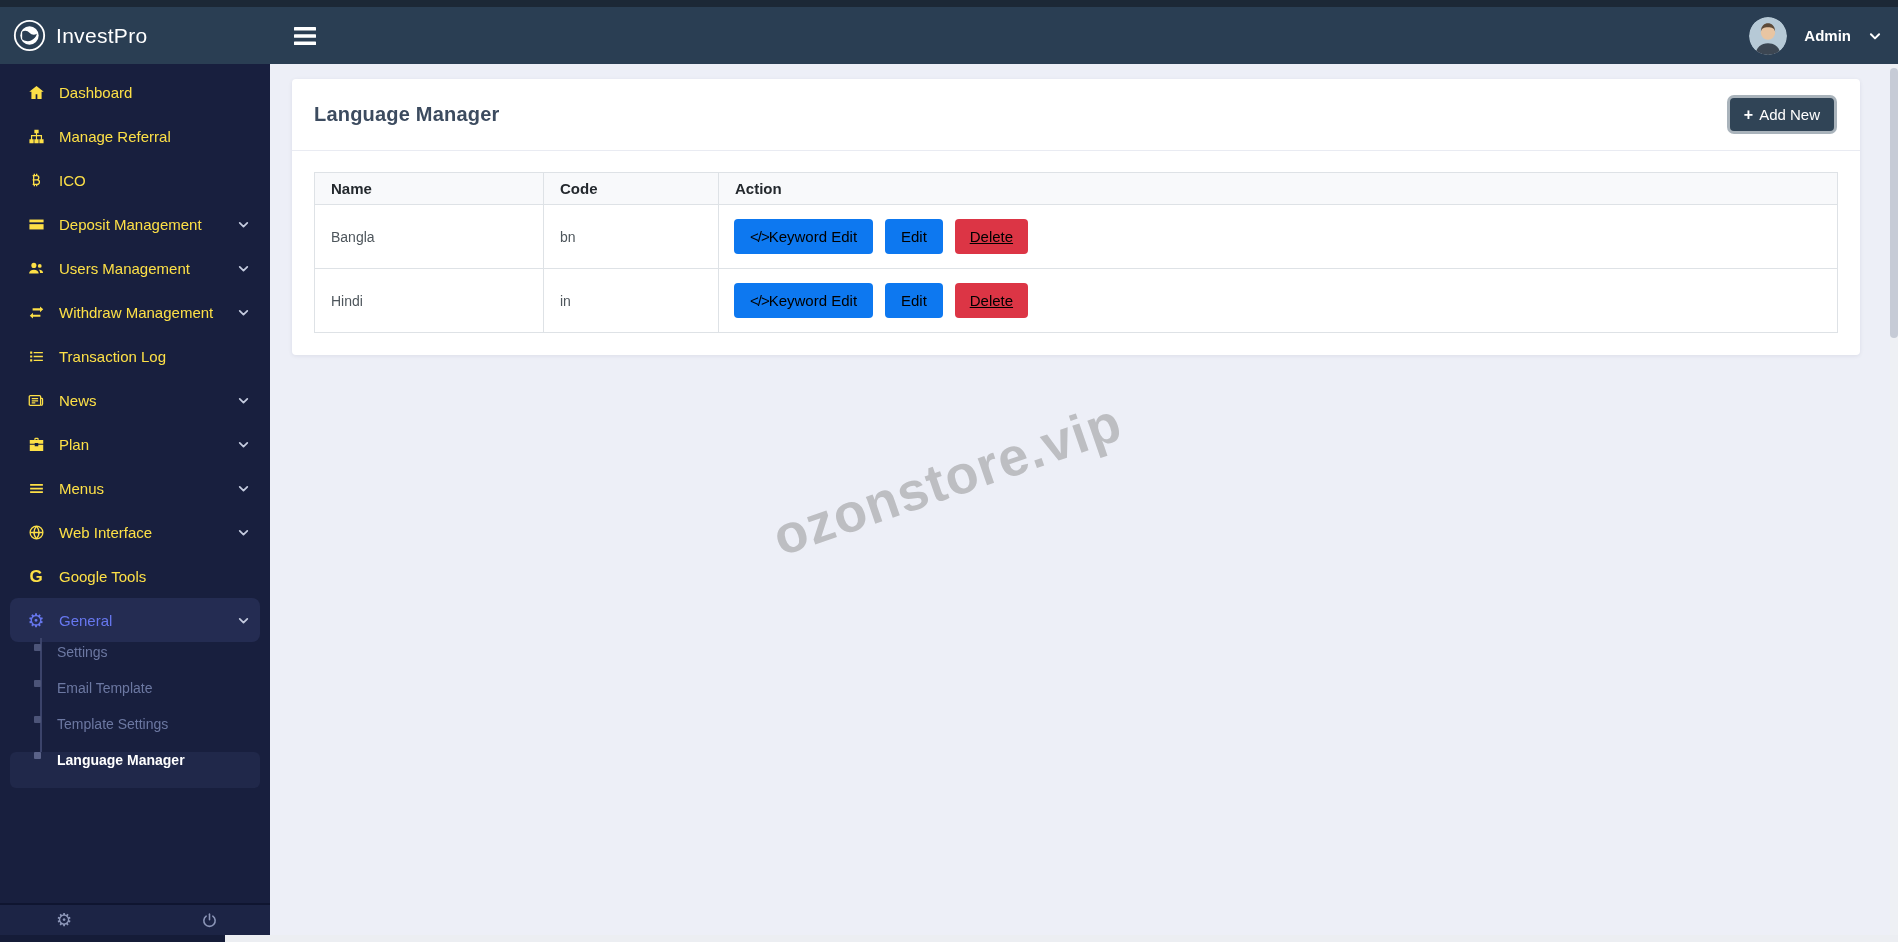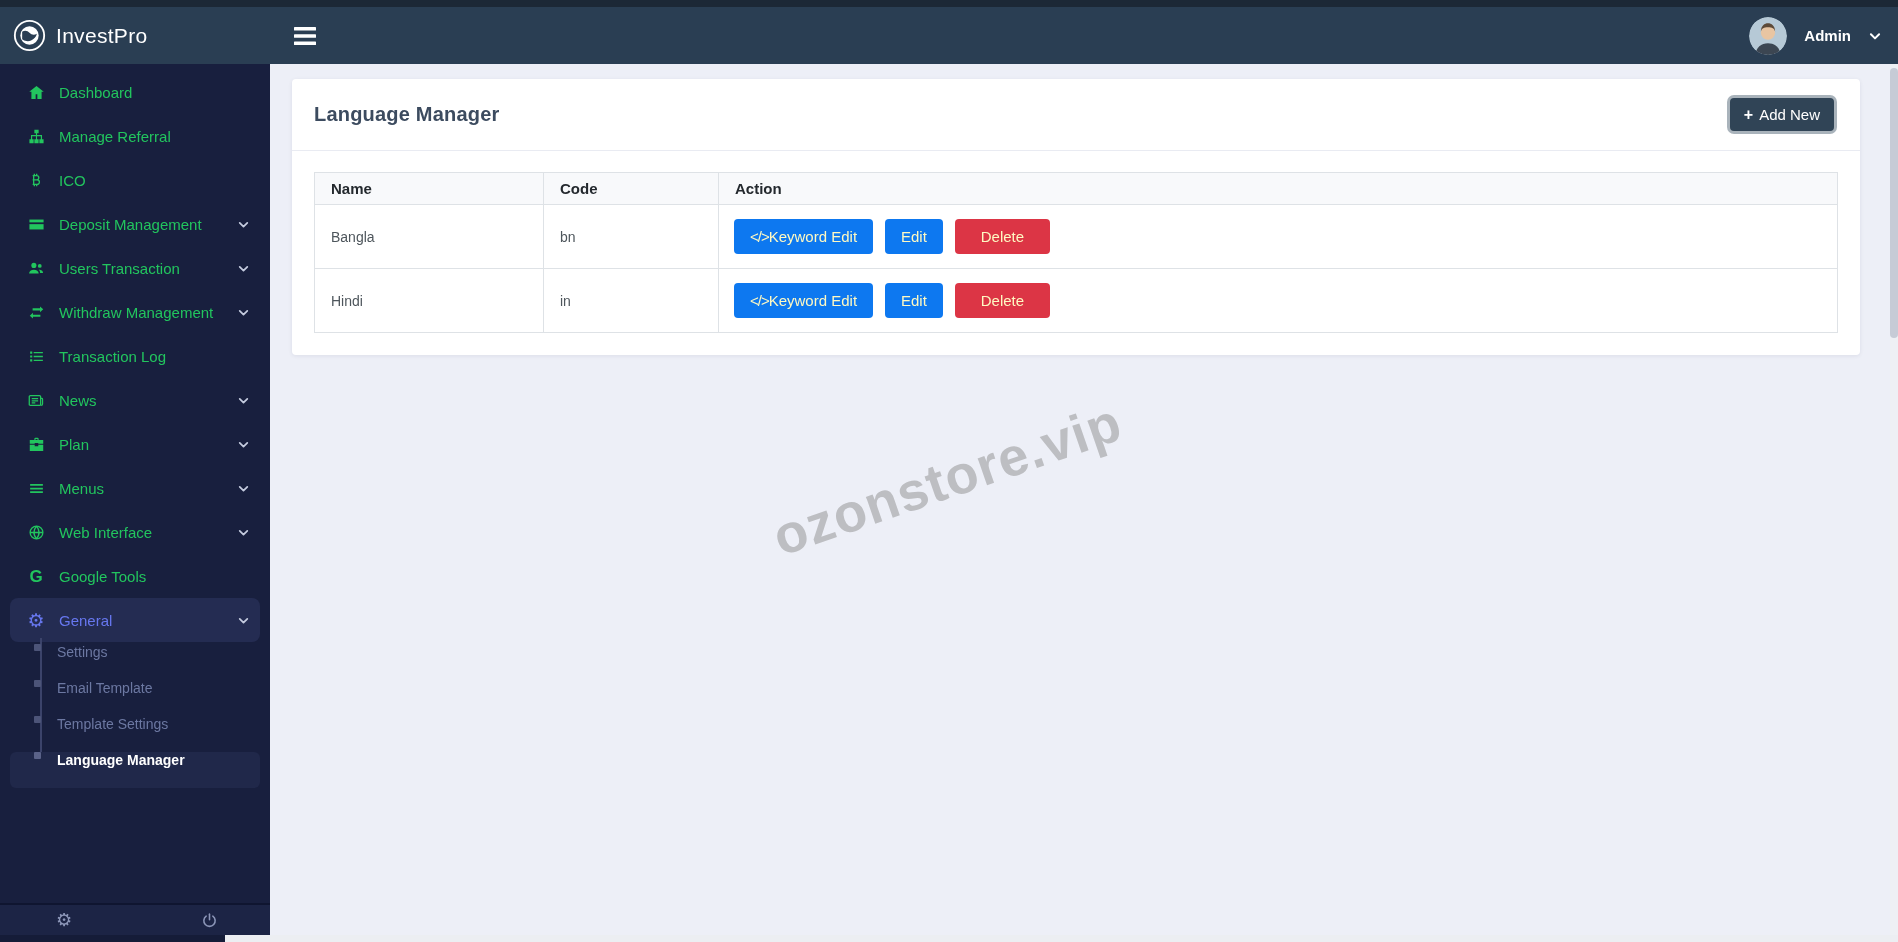--- a/index.html
+++ b/index.html
@@ -24,21 +24,21 @@
   .user .chev { display:flex; color:#fff; }
 
   
   .sidebar {
     position:absolute; top:64px; left:0; width:270px; bottom:0;
     background:#181f3e; z-index:20;
   }
   .nav { padding-top:6px; }
   .side-item {
     display:flex; align-items:center; height:44px; padding:0 20px 0 26px;
-    color:#22c55e; font-size:15px; cursor:pointer;
+    color:#fde047; font-size:15px; cursor:pointer;
   }
   .si-icon { width:20px; display:flex; justify-content:center; align-items:center; }
   .si-icon .glyph { font-size:17px; font-weight:700; line-height:1; }
   .si-label { margin-left:13px; white-space:nowrap; }
   .si-chev { margin-left:auto; color:#c4cbdf; display:flex; }
   .side-item.active {
     background:#242c52; border-radius:8px; margin:0 10px; padding:0 10px 0 16px;
     color:#6777ef;
   }
   .side-item.active .glyph { font-weight:400; font-size:19px; }
@@ -88,23 +88,23 @@
   .card-body { padding:21px 22px 22px 22px; }
   table.lang-table { width:100%; border-collapse:collapse; }
   .lang-table th, .lang-table td { border:1px solid #dee2e6; }
   .lang-table th {
     background:#f8f9fb; text-align:left; font-size:15px; font-weight:600;
     color:#24292e; padding:7px 16px;
   }
   .col-name { width:229px; } .col-code { width:175px; }
   .lang-table td { font-size:14px; color:#4e565c; padding:14px 16px; }
   .cell-action { padding:14px 12px 14px 15px !important; }
-  .btn { border:0; border-radius:4px; color:#fef9c3; font-size:15px; font-family:inherit; cursor:pointer; margin-right:8px; padding:9px 16px; }
+  .btn { border:0; border-radius:4px; color:#000000; font-size:15px; font-family:inherit; cursor:pointer; margin-right:8px; padding:9px 16px; }
   .btn-blue { background:#0d78f0; }
-  .btn-red  { background:#dc3545; padding:9px 26px; }
+  .btn-red  { background:#dc3545; padding:9px 15px;text-decoration:underline; }
   .kw-icon { letter-spacing:-1px; }
 
   .watermark {
     position:absolute; left:495px; top:384px; transform:rotate(-19deg);
     font-size:54px; font-weight:600; color:#8e8e8e; opacity:.5;
     letter-spacing:1px; white-space:nowrap; z-index:1; pointer-events:none;
   }
 
   
   .vscroll { position:absolute; right:0; top:64px; bottom:7px; width:8px; background:#eef0f4; z-index:40; }
@@ -207,21 +207,21 @@
 
     <a class="side-item">
       <span class="si-icon">
         <svg viewBox="0 0 24 24" width="18" height="17" fill="currentColor">
             <circle cx="9" cy="7.6" r="3.6"></circle>
             <path d="M2.2 19c0-3.4 3-5.4 6.8-5.4s6.8 2 6.8 5.4z"></path>
             <circle cx="17.3" cy="8.3" r="2.7"></circle>
             <path d="M17.6 13.7c2.6.4 4.3 2.1 4.3 4.6h-4.1c0-1.8-.7-3.4-2-4.4.6-.2 1.2-.2 1.8-.2z"></path>
           </svg>
       </span>
-      <span class="si-label">Users Transaction</span>
+      <span class="si-label">Users Management</span>
       <span class="si-chev">
         <svg viewBox="0 0 24 24" width="13" height="13" fill="none" stroke="currentColor" stroke-width="3.2" stroke-linecap="round" stroke-linejoin="round">
             <path d="M5 9l7 7 7-7"></path>
           </svg>
       </span>
     </a>
 
     <a class="side-item">
       <span class="si-icon">
         <svg viewBox="0 0 24 24" width="17" height="17" fill="currentColor">

